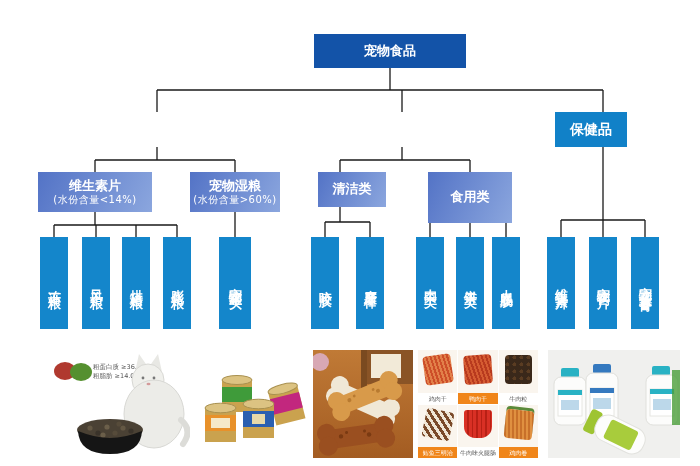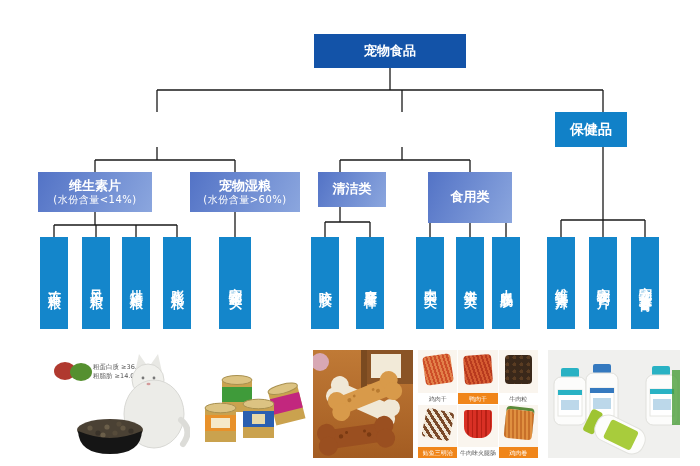--- a/index.html
+++ b/index.html
@@ -49,21 +49,21 @@
   </svg>
 
   <div class="node root-node" style="left:314px;top:34px;width:152px;height:34px;">宠物食品</div>
 
   <div class="node branch-node" style="left:555px;top:112px;width:72px;height:35px;">保健品</div>
 
   <div class="node cat-node" style="left:38px;top:172px;width:114px;height:40px;">
     <span>维生素片</span>
     <span class="note">(水份含量&lt;14%)</span>
   </div>
-  <div class="node cat-node" style="left:190px;top:172px;width:110px;height:40px;">
+  <div class="node cat-node" style="left:190px;top:172px;width:90px;height:40px;">
     <span>宠物湿粮</span>
     <span class="note">(水份含量&gt;60%)</span>
   </div>
   <div class="node cat-node" style="left:306px;top:172px;width:68px;height:35px;margin-left:12px;">
     <span>清洁类</span>
   </div>
   <div class="node cat-node" style="left:428px;top:172px;width:84px;height:51px;">
     <span>食用类</span>
   </div>
 

